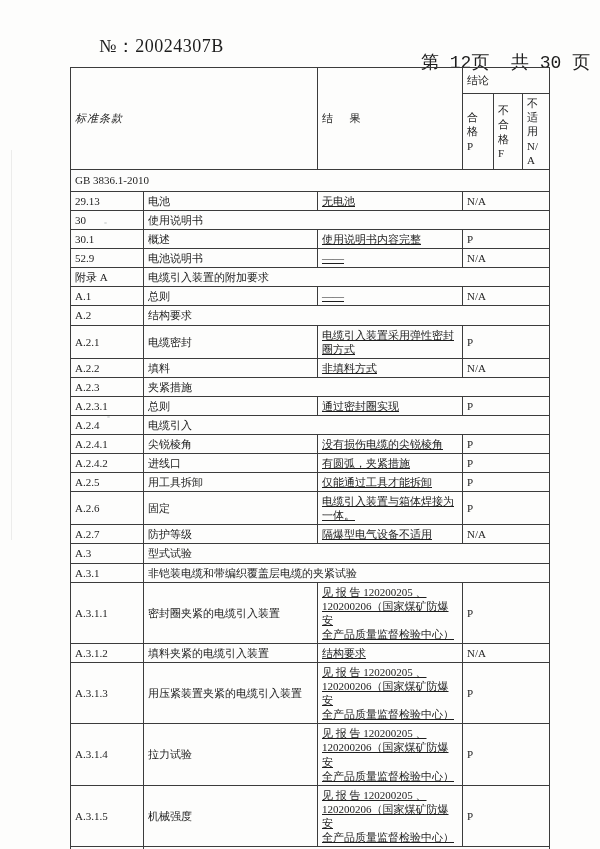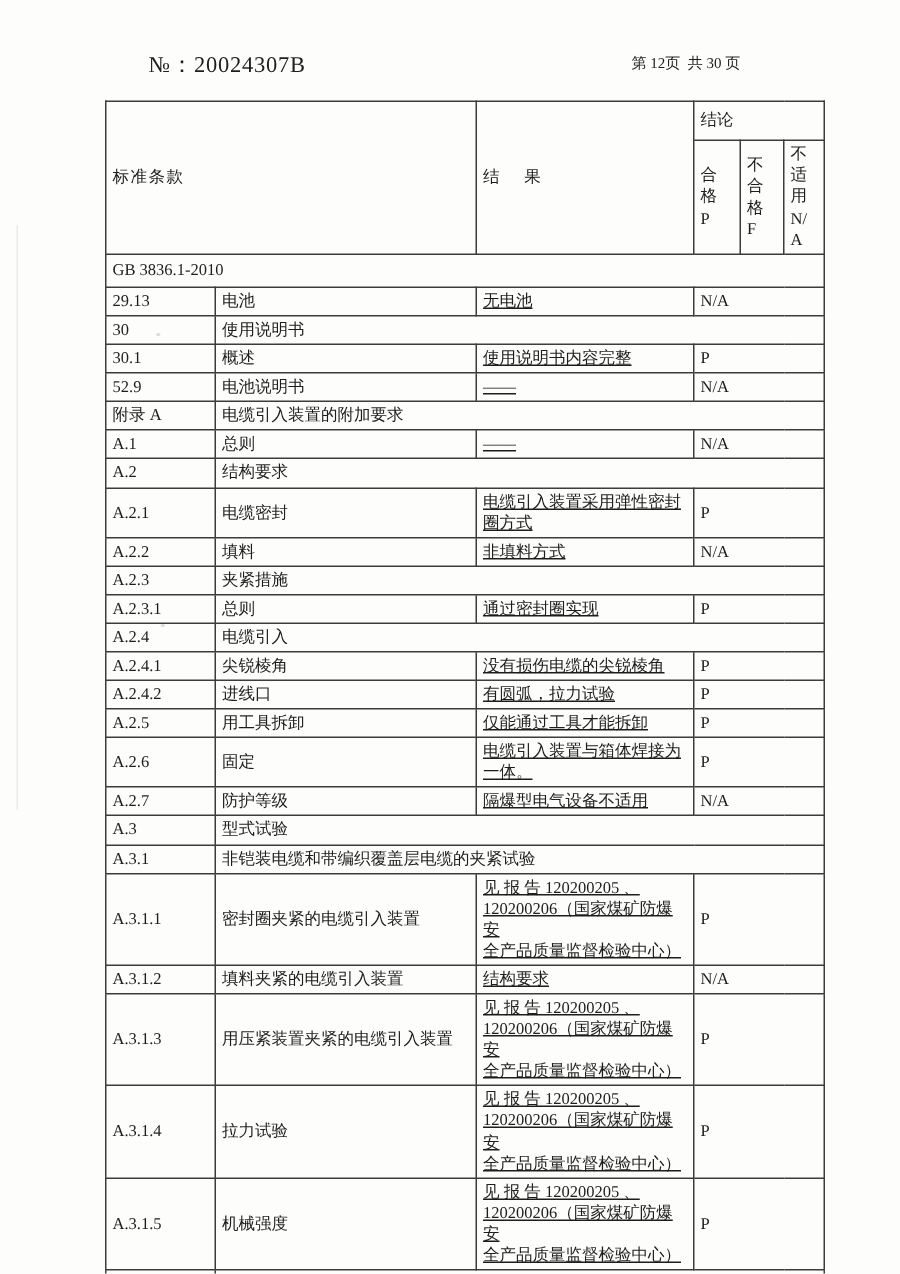--- a/index.html
+++ b/index.html
@@ -18,45 +18,45 @@
     background:rgba(90,90,90,0.10);
   }
   .scan-speck{
     position:absolute;width:3px;height:2px;background:rgba(120,130,130,0.25);border-radius:50%;
   }
   .speck1{left:104px;top:222px;}
   .speck2{left:107px;top:416px;}
   
   .doc-no{
     position:absolute;left:99px;top:34px;
-    font-size:15px;letter-spacing:0.5px;white-space:pre;
+    font-size:18px;letter-spacing:0.5px;white-space:pre;
   }
   .page-info{
-    position:absolute;left:421px;top:35px;
-    font-size:10px;white-space:pre;
+    position:absolute;left:421px;top:50px;
+    font-size:18px;white-space:pre;font-family:Liberation Mono, monospace;
   }
   
   table.report{
     position:absolute;left:70px;top:67px;
     width:479px;
     border-collapse:collapse;
     table-layout:fixed;
   }
   table.report td,table.report th{
     border:1px solid #3c3c3c;
     padding:2px 4px;
     font-size:11px;
     font-weight:normal;
     line-height:1.28;
     vertical-align:middle;
     text-align:left;
     word-break:break-all;
     color:#1d1d1d;
   }
-  th.h-clause{ text-align:center;font-size:12.5px;letter-spacing:1px; }
+  th.h-clause{ text-align:center;font-size:12.5px;letter-spacing:1px;font-style:italic; }
   th.h-result{ text-align:center;font-size:12.5px;white-space:pre; }
   th.h-conclusion{ text-align:center;font-size:12px;height:21px;padding:1px 2px;margin-top:28px; }
   th.h-sub{
     text-align:center;
     white-space:pre-line;
     font-size:11px;
     line-height:1.35;
     height:71px;
     padding:1px 1px;
   }
@@ -178,21 +178,21 @@
         </tr>
         <tr class="r-default">
           <td class="c-no">A.2.4.1</td>
           <td>尖锐棱角</td>
           <td class="c-result">没有损伤电缆的尖锐棱角</td>
           <td class="c-conclusion" colspan="3">P</td>
         </tr>
         <tr class="r-default">
           <td class="c-no">A.2.4.2</td>
           <td>进线口</td>
-          <td class="c-result">有圆弧，拉力试验</td>
+          <td class="c-result">有圆弧，夹紧措施</td>
           <td class="c-conclusion" colspan="3">P</td>
         </tr>
         <tr class="r-default">
           <td class="c-no">A.2.5</td>
           <td>用工具拆卸</td>
           <td class="c-result">仅能通过工具才能拆卸</td>
           <td class="c-conclusion" colspan="3">P</td>
         </tr>
         <tr class="r-default">
           <td class="c-no">A.2.6</td>

